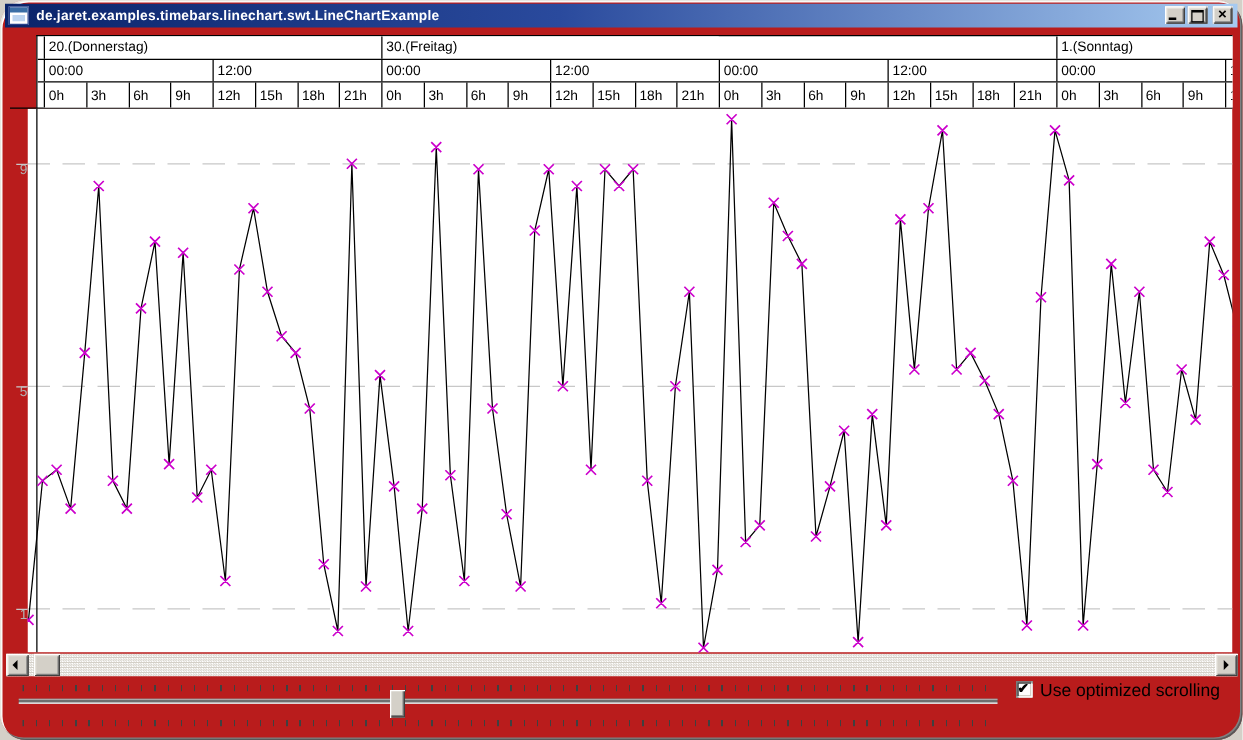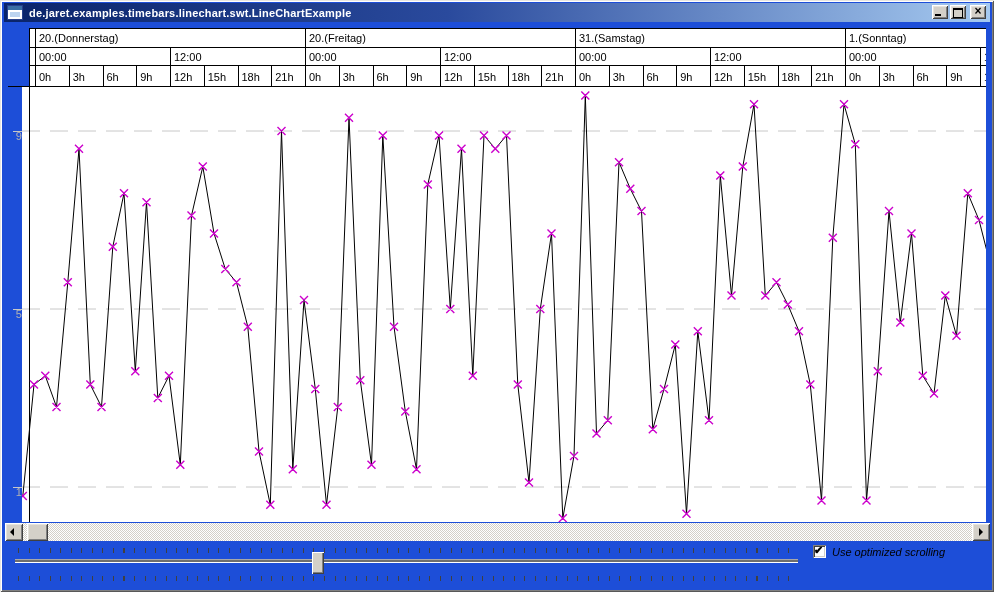--- a/index.html
+++ b/index.html
@@ -1,19 +1,19 @@
 <!DOCTYPE html>
 <html><head>
 <meta charset="utf-8">
 <style>
   html,body{margin:0;padding:0;}
   body{width:994px;height:592px;position:relative;overflow:hidden;
        font-family:"Liberation Sans",sans-serif;background:#d4d0c8;}
-  .window{position:absolute;inset:0;background:#1d4ed8;
-          box-shadow:inset 1px 1px 0 #e8e6e0, inset -1px -1px 0 #585858, inset 2px 2px 0 #fff, inset -2px -2px 0 #808080;}
+  .window{position:absolute;inset:0;background:#b91c1c;
+          box-shadow:inset 1px 1px 0 #e8e6e0, inset -1px -1px 0 #585858, inset 2px 2px 0 #fff, inset -2px -2px 0 #808080;border-radius:21px;}
   
   .titlebar{position:absolute;left:4px;top:3px;width:986px;height:19px;
             background:linear-gradient(90deg,#0a246a 0%,#2a4a9d 45%,#a6caf0 100%);
             display:flex;align-items:center;}
   .app-icon{width:14px;height:13px;margin-left:3px;background:#fff;border:1px solid #27408b;position:relative;}
   .app-icon::before{content:"";position:absolute;left:0;top:0;right:0;height:4px;background:#3a6ea5;}
   .app-icon::after{content:"";position:absolute;left:2px;top:6px;right:2px;bottom:2px;background:#bcd4f0;}
   .title-text{color:#fff;font-size:11px;font-weight:bold;margin-left:6px;white-space:nowrap;
               letter-spacing:.2px;}
   .tb-buttons{position:absolute;right:4px;top:1px;height:16px;display:flex;gap:2px;align-items:center;}
@@ -55,21 +55,21 @@
                background:repeating-linear-gradient(to right,#404040 0 1px,transparent 1px 10.55px);}
   .scale-groove{position:absolute;left:15px;top:559px;width:783px;height:2px;background:#6e6e6e;
                 border-top:1px solid #a8a8a8;border-bottom:1px solid #fff;}
   .scale-thumb{position:absolute;left:312px;top:552px;width:12px;height:22px;background:#d4d0c8;
                box-shadow:inset 1px 1px 0 #fff, inset -1px -1px 0 #404040, inset -2px -2px 0 #808080;}
   
   .chk-row{position:absolute;left:813px;top:544px;height:15px;display:flex;align-items:center;}
   .chk-box{width:13px;height:13px;background:#fff;position:relative;box-sizing:border-box;
            box-shadow:inset 1px 1px 0 #808080, inset -1px -1px 0 #fff, inset 2px 2px 0 #404040, inset -2px -2px 0 #d4d0c8;}
   .chk-mark{position:absolute;left:1px;top:-1px;font-size:11px;font-weight:bold;color:#000;}
-  .chk-label{font-size:11px;color:#000;margin-left:6px;white-space:nowrap;font-style:italic;}
+  .chk-label{font-size:14px;color:#000;margin-left:6px;white-space:nowrap;}
 </style>
 </head>
 <body>
 
 <div class="window">
 
   <div class="titlebar">
     <div class="app-icon"></div>
     <div class="title-text">de.jaret.examples.timebars.linechart.swt.LineChartExample</div>
     <div class="tb-buttons">
@@ -90,32 +90,31 @@
       <div class="hdr-cell" style="left: 5px; top: 19px; width: 135px; height: 17px;">00:00</div>
       <div class="hdr-cell" style="left: 140px; top: 19px; width: 135px; height: 17px;">12:00</div>
       <div class="hdr-cell" style="left: 5px; top: 37px; width: 33.75px; height: 22px;">0h</div>
       <div class="hdr-cell" style="left: 38.75px; top: 37px; width: 33.75px; height: 22px;">3h</div>
       <div class="hdr-cell" style="left: 72.5px; top: 37px; width: 33.75px; height: 22px;">6h</div>
       <div class="hdr-cell" style="left: 106.25px; top: 37px; width: 33.75px; height: 22px;">9h</div>
       <div class="hdr-cell" style="left: 140px; top: 37px; width: 33.75px; height: 22px;">12h</div>
       <div class="hdr-cell" style="left: 173.75px; top: 37px; width: 33.75px; height: 22px;">15h</div>
       <div class="hdr-cell" style="left: 207.5px; top: 37px; width: 33.75px; height: 22px;">18h</div>
       <div class="hdr-cell" style="left: 241.25px; top: 37px; width: 33.75px; height: 22px;">21h</div>
-      <div class="hdr-cell" style="left: 275px; top: 0px; width: 270px; height: 18px;">20.(Freitag)</div>
+      <div class="hdr-cell" style="left: 275px; top: 0px; width: 270px; height: 18px;">30.(Freitag)</div>
       <div class="hdr-cell" style="left: 275px; top: 19px; width: 135px; height: 17px;">00:00</div>
       <div class="hdr-cell" style="left: 410px; top: 19px; width: 135px; height: 17px;">12:00</div>
       <div class="hdr-cell" style="left: 275px; top: 37px; width: 33.75px; height: 22px;">0h</div>
       <div class="hdr-cell" style="left: 308.75px; top: 37px; width: 33.75px; height: 22px;">3h</div>
       <div class="hdr-cell" style="left: 342.5px; top: 37px; width: 33.75px; height: 22px;">6h</div>
       <div class="hdr-cell" style="left: 376.25px; top: 37px; width: 33.75px; height: 22px;">9h</div>
       <div class="hdr-cell" style="left: 410px; top: 37px; width: 33.75px; height: 22px;">12h</div>
       <div class="hdr-cell" style="left: 443.75px; top: 37px; width: 33.75px; height: 22px;">15h</div>
       <div class="hdr-cell" style="left: 477.5px; top: 37px; width: 33.75px; height: 22px;">18h</div>
       <div class="hdr-cell" style="left: 511.25px; top: 37px; width: 33.75px; height: 22px;">21h</div>
-      <div class="hdr-cell" style="left: 545px; top: 0px; width: 270px; height: 18px;">31.(Samstag)</div>
       <div class="hdr-cell" style="left: 545px; top: 19px; width: 135px; height: 17px;">00:00</div>
       <div class="hdr-cell" style="left: 680px; top: 19px; width: 135px; height: 17px;">12:00</div>
       <div class="hdr-cell" style="left: 545px; top: 37px; width: 33.75px; height: 22px;">0h</div>
       <div class="hdr-cell" style="left: 578.75px; top: 37px; width: 33.75px; height: 22px;">3h</div>
       <div class="hdr-cell" style="left: 612.5px; top: 37px; width: 33.75px; height: 22px;">6h</div>
       <div class="hdr-cell" style="left: 646.25px; top: 37px; width: 33.75px; height: 22px;">9h</div>
       <div class="hdr-cell" style="left: 680px; top: 37px; width: 33.75px; height: 22px;">12h</div>
       <div class="hdr-cell" style="left: 713.75px; top: 37px; width: 33.75px; height: 22px;">15h</div>
       <div class="hdr-cell" style="left: 747.5px; top: 37px; width: 33.75px; height: 22px;">18h</div>
       <div class="hdr-cell" style="left: 781.25px; top: 37px; width: 33.75px; height: 22px;">21h</div>

